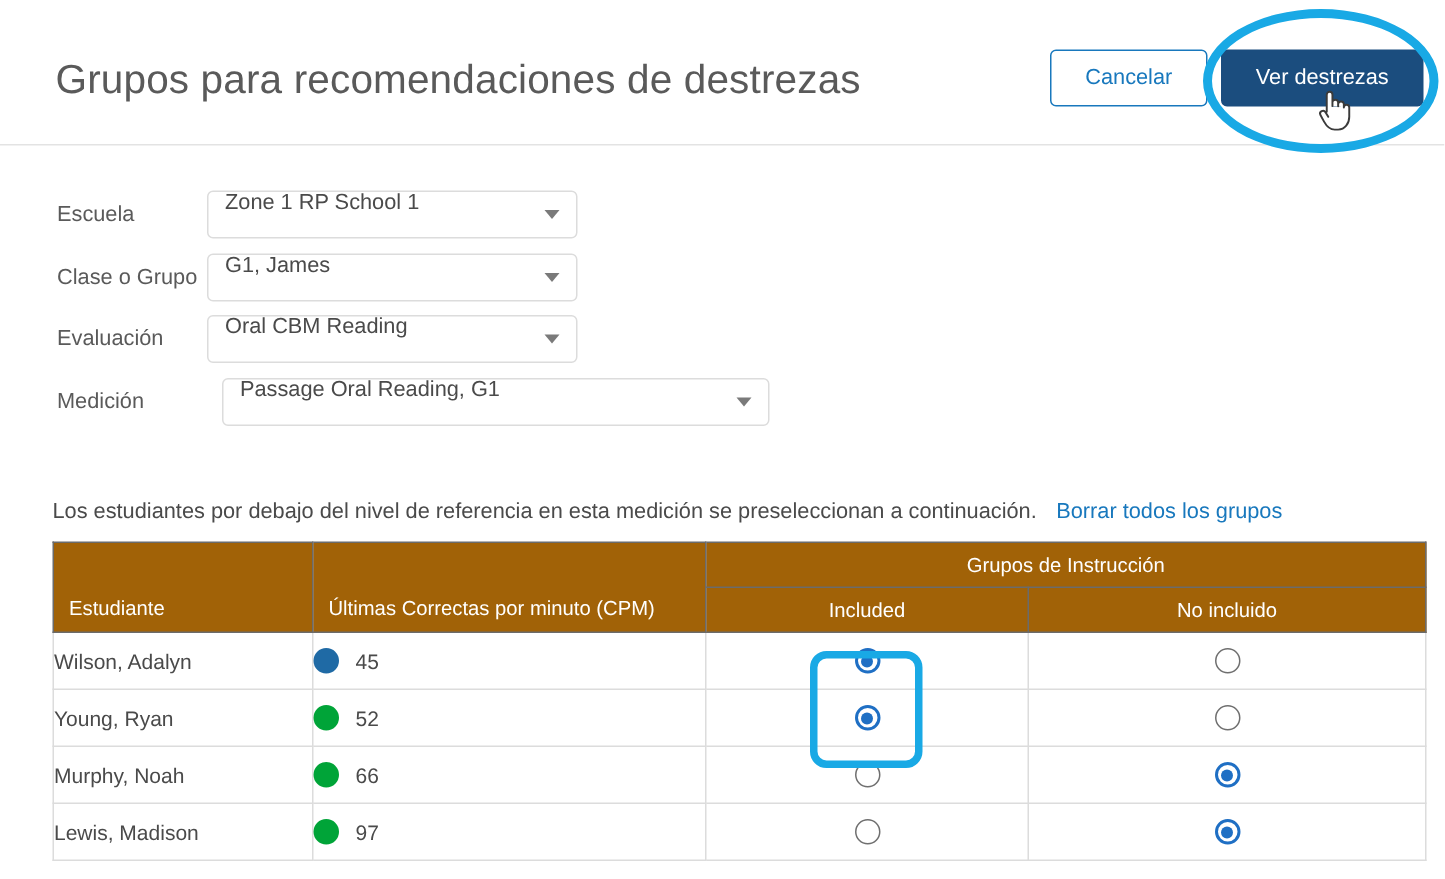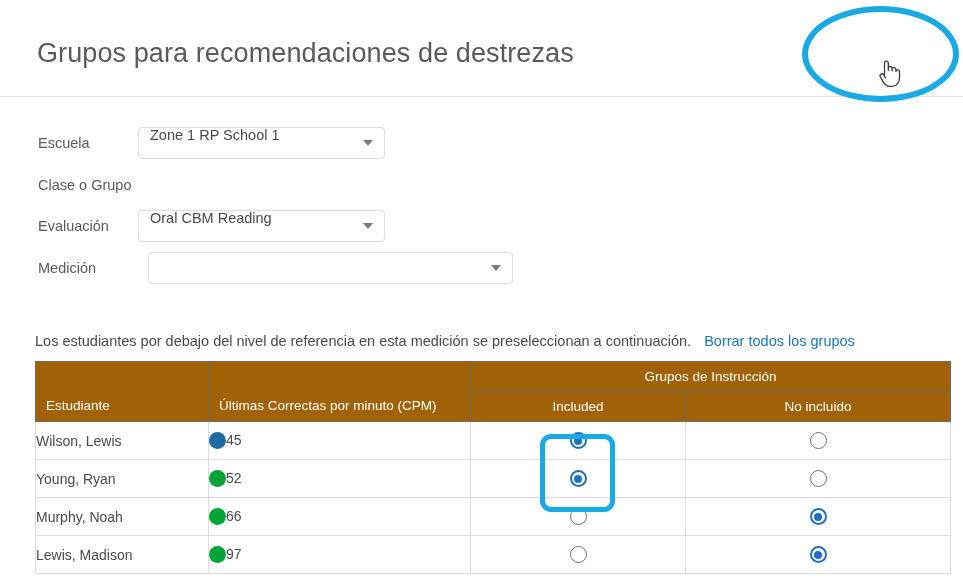--- a/index.html
+++ b/index.html
@@ -86,21 +86,21 @@
   .th-stud  { text-align:left; padding-left:10px !important; vertical-align:bottom; padding-bottom:8px !important; height:60px; }
   .th-cpm   { text-align:left; padding-left:10px !important; vertical-align:bottom; padding-bottom:8px !important; height:60px; }
 
   table.grid td {
     border-left:1px solid #dcdcdc; border-right:1px solid #dcdcdc;
     border-bottom:1px solid #dcdcdc;
     height:38px; font-size:14px; color:#4a4a4a; padding:0;
   }
   .td-name { padding-left:11px; white-space:nowrap; }
   .td-score { padding-left:11px; }
-  .score-cell { display:flex; }
+  .score-cell { display:flex; align-items:center; gap:11px; }
   .dot { width:17px; height:17px; border-radius:50%; flex:0 0 auto; }
   .td-radio { text-align:center; }
 
   .radio {
     display:inline-block; width:17px; height:17px; border-radius:50%;
     border:1.6px solid #6f6f6f; background:#fff; position:relative; vertical-align:middle;
     cursor:pointer;
   }
   .radio.checked { border-color:#1f6fc4; border-width:2px; }
   .radio.checked::after {
@@ -119,48 +119,57 @@
   }
   .cursor-hand { position:absolute; left:876px; top:59px; width:26px; height:30px; pointer-events:none; }
 </style>
 </head>
 <body>
 
 <div id="page">
 
   <div class="header">
     <div class="page-title">Grupos para recomendaciones de destrezas</div>
+    <div class="header-actions">
+      <div class="btn btn-secondary">Cancelar</div>
+      <div class="btn btn-primary">Ver destrezas</div>
+    </div>
     <div class="header-divider"></div>
   </div>
 
   <div class="form-area">
 
     <div class="form-row row-escuela">
       <div class="form-label">Escuela</div>
       <div class="select-box">
         <span>Zone 1 RP School 1</span>
         <span class="select-arrow"></span>
       </div>
     </div>
 
     <div class="form-row row-clase">
       <div class="form-label">Clase o Grupo</div>
+      <div class="select-box">
+        <span>G1, James</span>
+        <span class="select-arrow"></span>
+      </div>
     </div>
 
     <div class="form-row row-eval">
       <div class="form-label">Evaluación</div>
       <div class="select-box">
         <span>Oral CBM Reading</span>
         <span class="select-arrow"></span>
       </div>
     </div>
 
     <div class="form-row row-medicion">
       <div class="form-label">Medición</div>
       <div class="select-box">
+        <span>Passage Oral Reading, G1</span>
         <span class="select-arrow"></span>
       </div>
     </div>
 
   </div>
 
   <div class="instruction-line">
     <span class="instruction-text">Los estudiantes por debajo del nivel de referencia en esta medición se preseleccionan a continuación.</span>
     <span class="clear-link">Borrar todos los grupos</span>
   </div>
@@ -179,21 +188,21 @@
           <th rowspan="2" class="th-cpm">Últimas Correctas por minuto (CPM)</th>
           <th colspan="2" class="th-group">Grupos de Instrucción</th>
         </tr>
         <tr>
           <th class="th-sub">Included</th>
           <th class="th-sub">No incluido</th>
         </tr>
       </thead>
       <tbody id="tbody">
           <tr>
-            <td class="td-name">Wilson, Lewis</td>
+            <td class="td-name">Wilson, Adalyn</td>
             <td class="td-score">
               <div class="score-cell">
                 <span class="dot" style="background: rgb(31, 106, 165);"></span>
                 <span>45</span>
               </div>
             </td>
             <td class="td-radio"><span class="radio checked"></span></td>
             <td class="td-radio"><span class="radio"></span></td>
           </tr>
           <tr>

